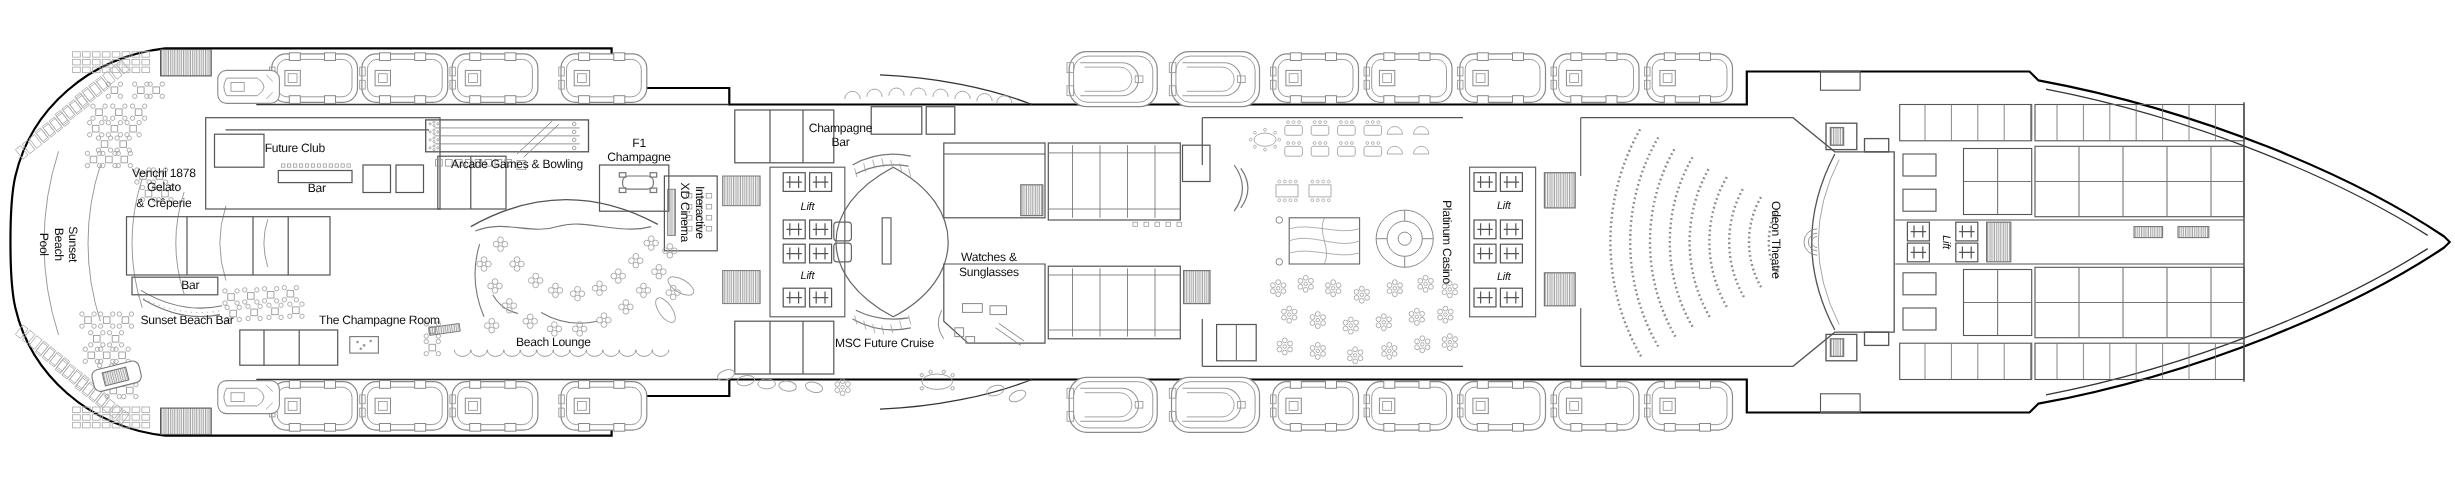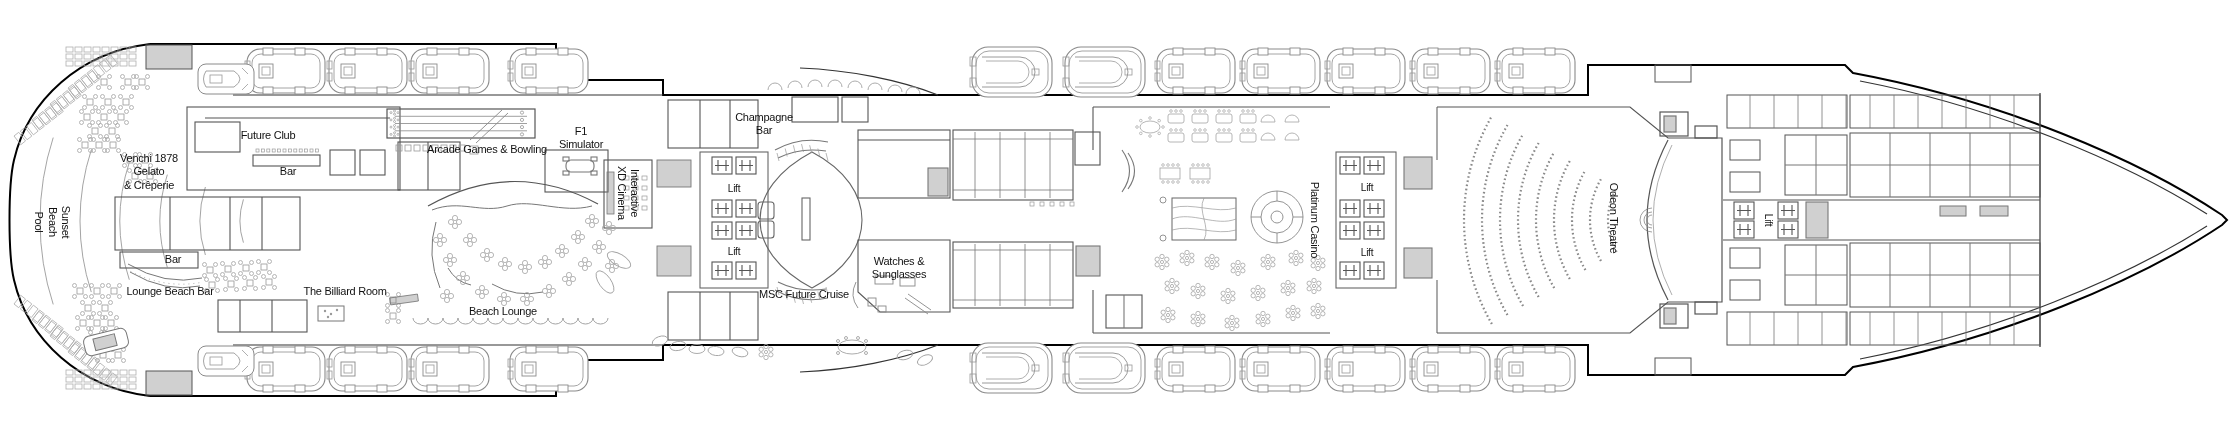--- a/index.html
+++ b/index.html
@@ -4,21 +4,21 @@
 <style>
   html,body{margin:0;padding:0;background:#fff;}
   #stage{position:relative;width:2232px;height:440px;background:#fff;overflow:hidden;
          font-family:"Liberation Sans","DejaVu Sans",sans-serif;}
   #plan-svg{position:absolute;left:0;top:0;}
   .lbl{position:absolute;transform:translate(-50%,-50%);color:#111;font-size:11px;
        line-height:1.22;letter-spacing:-0.25px;white-space:pre-line;text-align:center;
        font-weight:500;}
   .lbl.rot{transform:translate(-50%,-50%) rotate(90deg);white-space:nowrap;}
   .lbl.rot3{transform:translate(-50%,-50%) rotate(90deg);white-space:pre-line;}
-  .lbl.sm{font-size:10px;}
+  .lbl.sm{font-size:10px;font-style:italic;}
 </style>
 </head>
 <body>
 
 <div id="stage">
 <svg id="plan-svg" width="2232" height="440" viewBox="0 0 2232 440">
   <defs>
     <pattern id="hatch" width="4" height="4" patternUnits="userSpaceOnUse">
       <path d="M1,0 L1,4 M3,0 L3,4" stroke="#777" stroke-width="0.7"></path>
     </pattern>
@@ -778,33 +778,33 @@
 
   <div class="lbl" style="left:149px;top:172px">Venchi 1878
 Gelato
 &amp; Crêperie</div>
   <div class="lbl" style="left:268px;top:136px">Future Club</div>
   <div class="lbl" style="left:288px;top:172px">Bar</div>
   <div class="lbl rot3" style="left:52px;top:222px">Sunset
 Beach
 Pool</div>
   <div class="lbl" style="left:173px;top:260px">Bar</div>
-  <div class="lbl" style="left:170px;top:292px">Lounge Beach Bar</div>
-  <div class="lbl" style="left:345px;top:292px">The Billiard Room</div>
-  <div class="lbl" style="left:487px;top:150px">Arcade Games &amp; Bowling</div>
+  <div class="lbl" style="left:170px;top:292px">Sunset Beach Bar</div>
+  <div class="lbl" style="left:345px;top:292px">The Champagne Room</div>
+  <div class="lbl" style="left:470px;top:150px">Arcade Games &amp; Bowling</div>
   <div class="lbl" style="left:581px;top:138px">F1
-Simulator</div>
+Champagne</div>
   <div class="lbl rot3" style="left:628px;top:193px">Interactive
 XD Cinema</div>
   <div class="lbl sm" style="left:734px;top:189px">Lift</div>
   <div class="lbl sm" style="left:734px;top:252px">Lift</div>
   <div class="lbl" style="left:503px;top:312px">Beach Lounge</div>
   <div class="lbl" style="left:764px;top:124px">Champagne
 Bar</div>
-  <div class="lbl" style="left:899px;top:268px">Watches &amp;
+  <div class="lbl" style="left:899px;top:242px">Watches &amp;
 Sunglasses</div>
-  <div class="lbl" style="left:804px;top:295px">MSC Future Cruise</div>
+  <div class="lbl" style="left:804px;top:313px">MSC Future Cruise</div>
   <div class="lbl rot" style="left:1314px;top:220px">Platinum Casino</div>
   <div class="lbl sm" style="left:1367px;top:188px">Lift</div>
   <div class="lbl sm" style="left:1367px;top:253px">Lift</div>
   <div class="lbl rot" style="left:1613px;top:218px">Odeon Theatre</div>
   <div class="lbl rot sm" style="left:1768px;top:220px">Lift</div>
 </div>
 
 </body></html>

